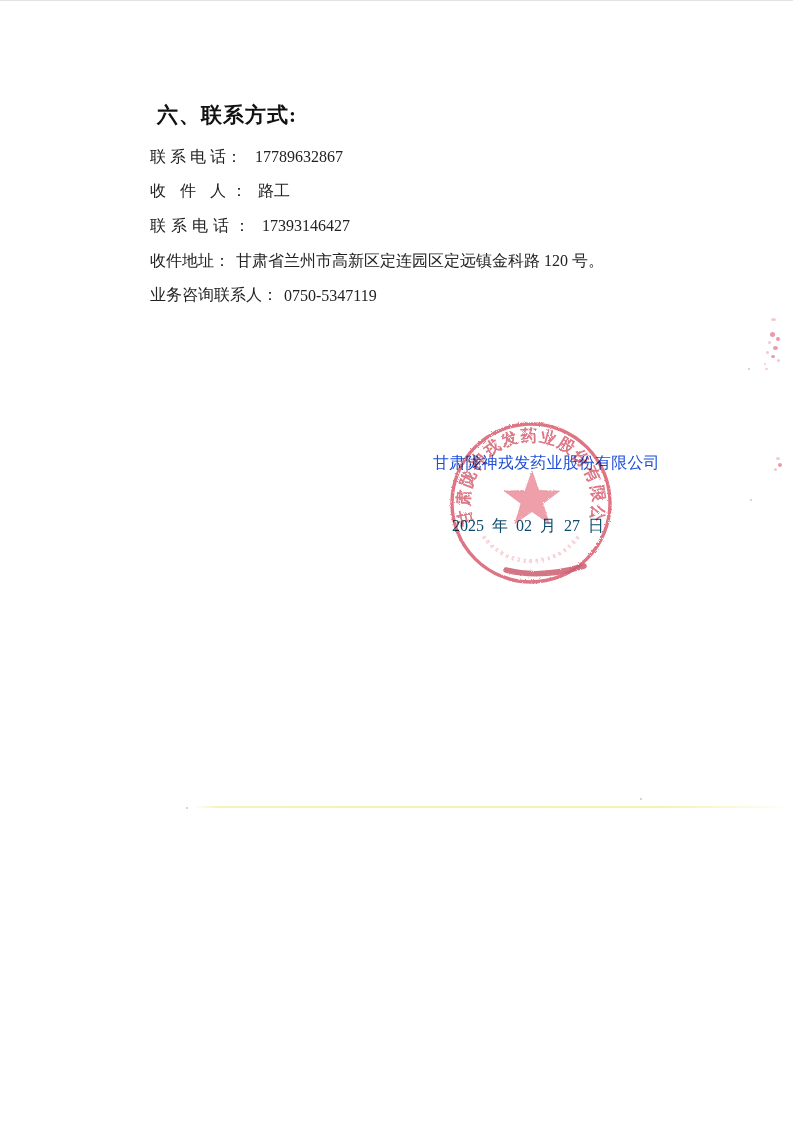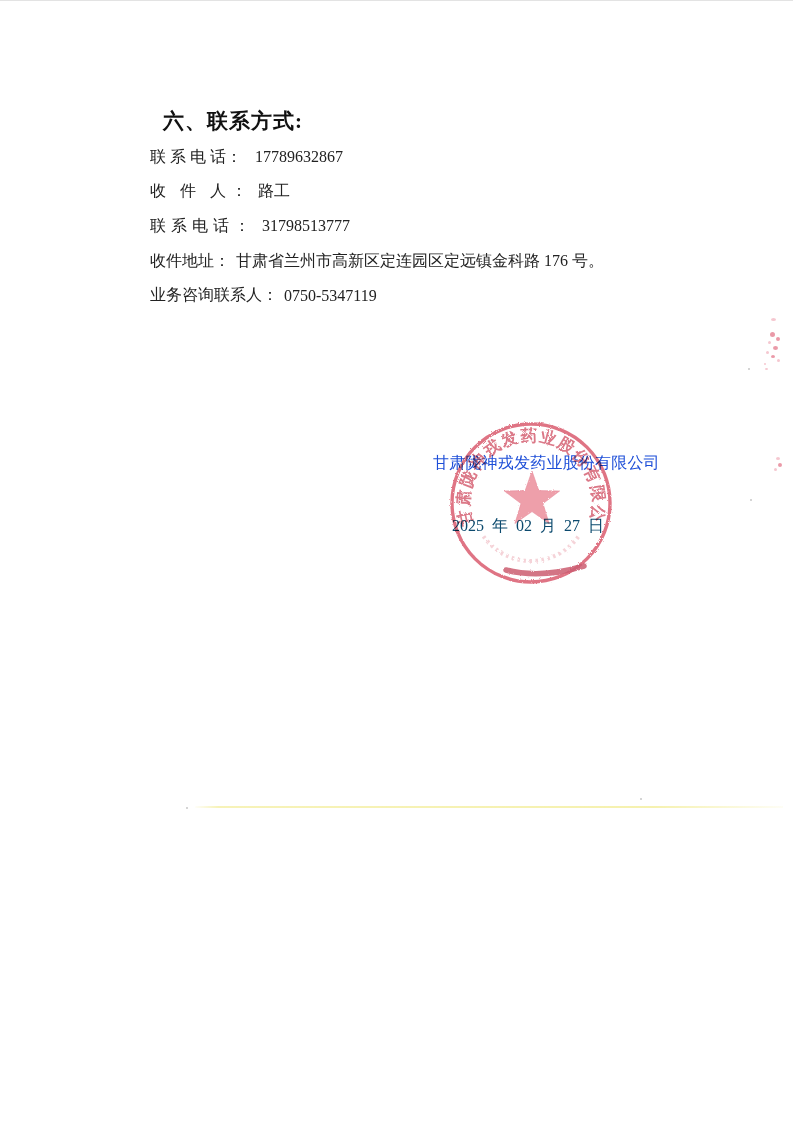--- a/index.html
+++ b/index.html
@@ -14,21 +14,21 @@
     background: #ffffff;
     overflow: hidden;
     font-family: "Liberation Serif", "DejaVu Serif", serif;
     color: #1f1f1f;
     border-top: 1px solid #e3e3e3;
   }
   .heading {
     position: absolute;
     left: 157px;
     top: 100px;
-    margin: 6px;
+    margin: 0;
     font-size: 21px;
     font-weight: bold;
     letter-spacing: 1px;
     color: #111111;
   }
   .contact-lines {
     position: absolute;
     left: 150px;
     top: 139px;
     width: 560px;
@@ -109,25 +109,25 @@
     <div class="contact-line">
       <span class="label">联 系 电 话：</span>
       <span class="value">17789632867</span>
     </div>
     <div class="contact-line">
       <span class="label">收 件 人：</span>
       <span class="value">路工</span>
     </div>
     <div class="contact-line">
       <span class="label">联系电话：</span>
-      <span class="value">31798513777</span>
+      <span class="value">17393146427</span>
     </div>
     <div class="contact-line">
       <span class="label">收件地址：</span>
-      <span class="value">甘肃省兰州市高新区定连园区定远镇金科路 176 号。</span>
+      <span class="value">甘肃省兰州市高新区定连园区定远镇金科路 120 号。</span>
     </div>
     <div class="contact-line">
       <span class="label">业务咨询联系人：</span>
       <span class="value">0750-5347119</span>
     </div>
   </div>
 
   <div class="company-name">甘肃陇神戎发药业股份有限公司</div>
 
   <div class="sign-date">2025 年 02 月 27 日</div>

